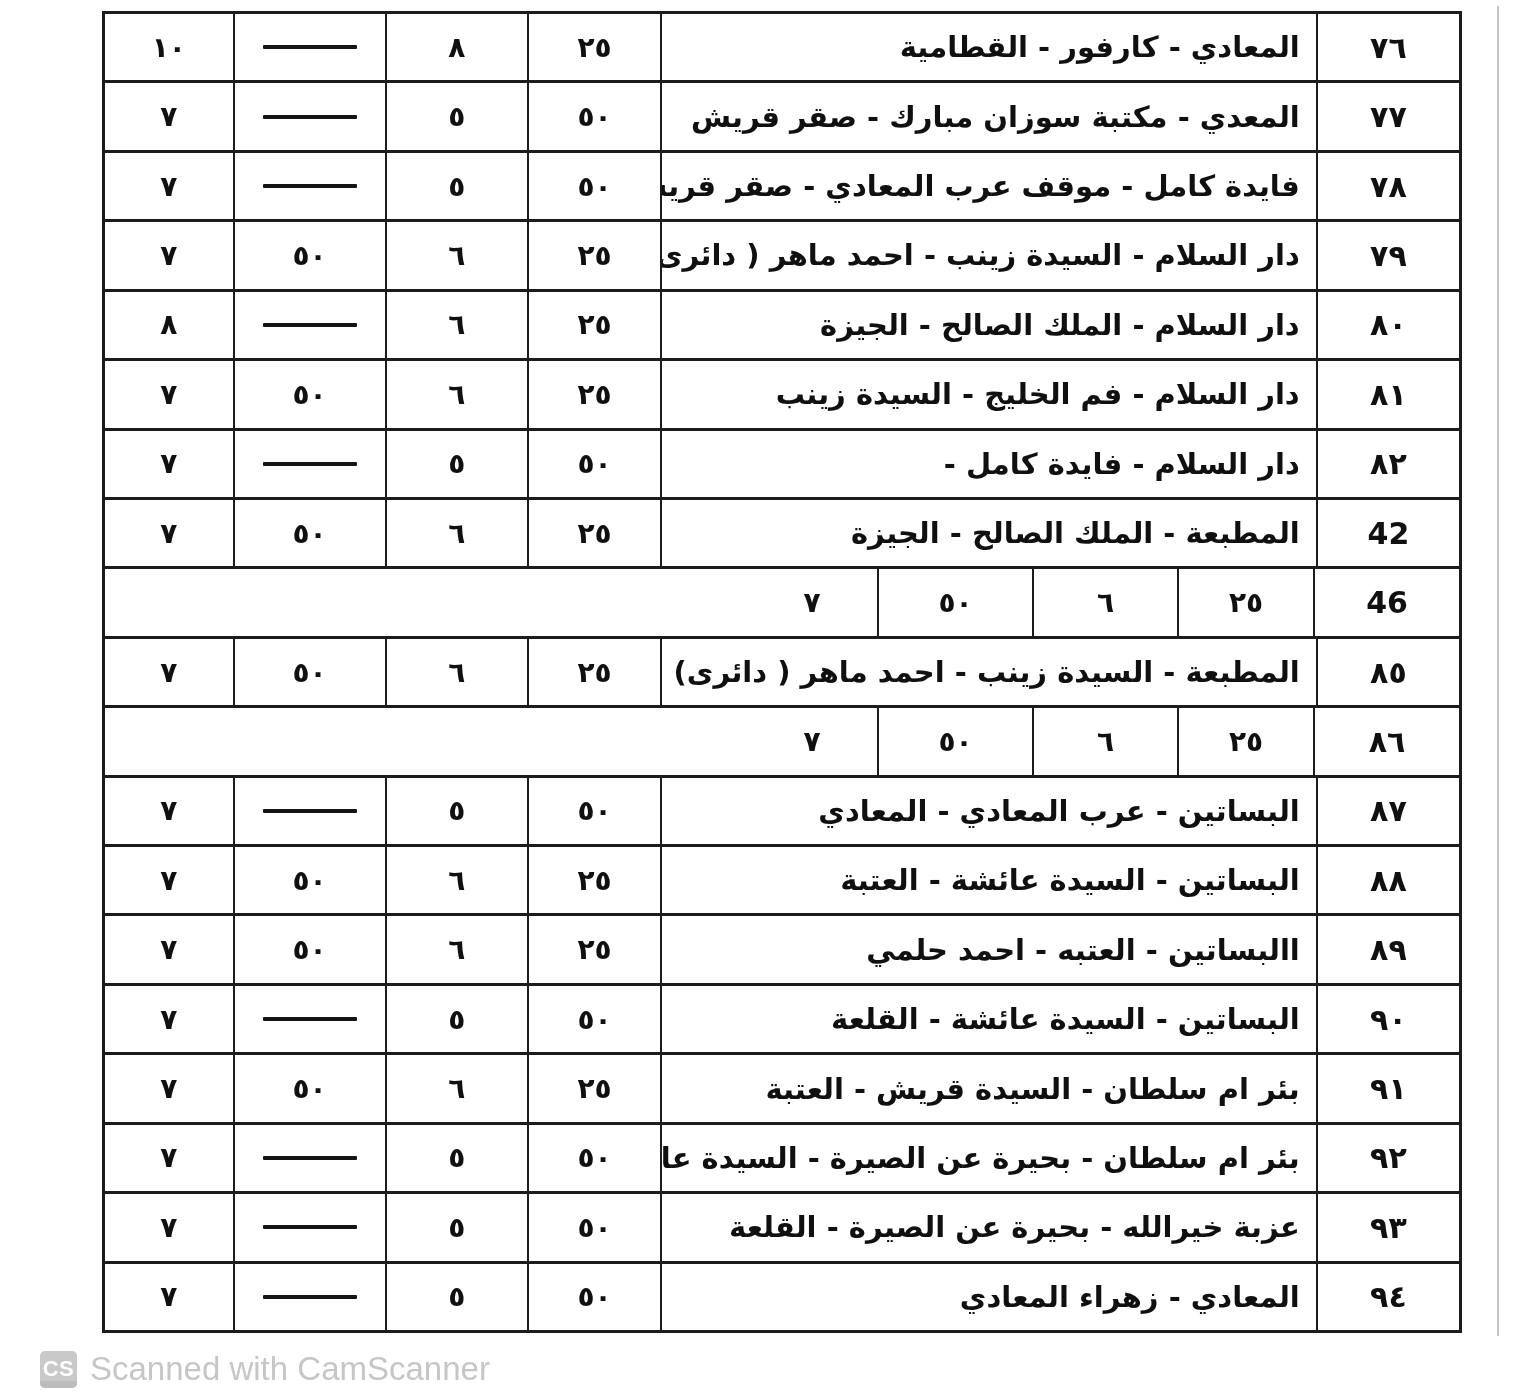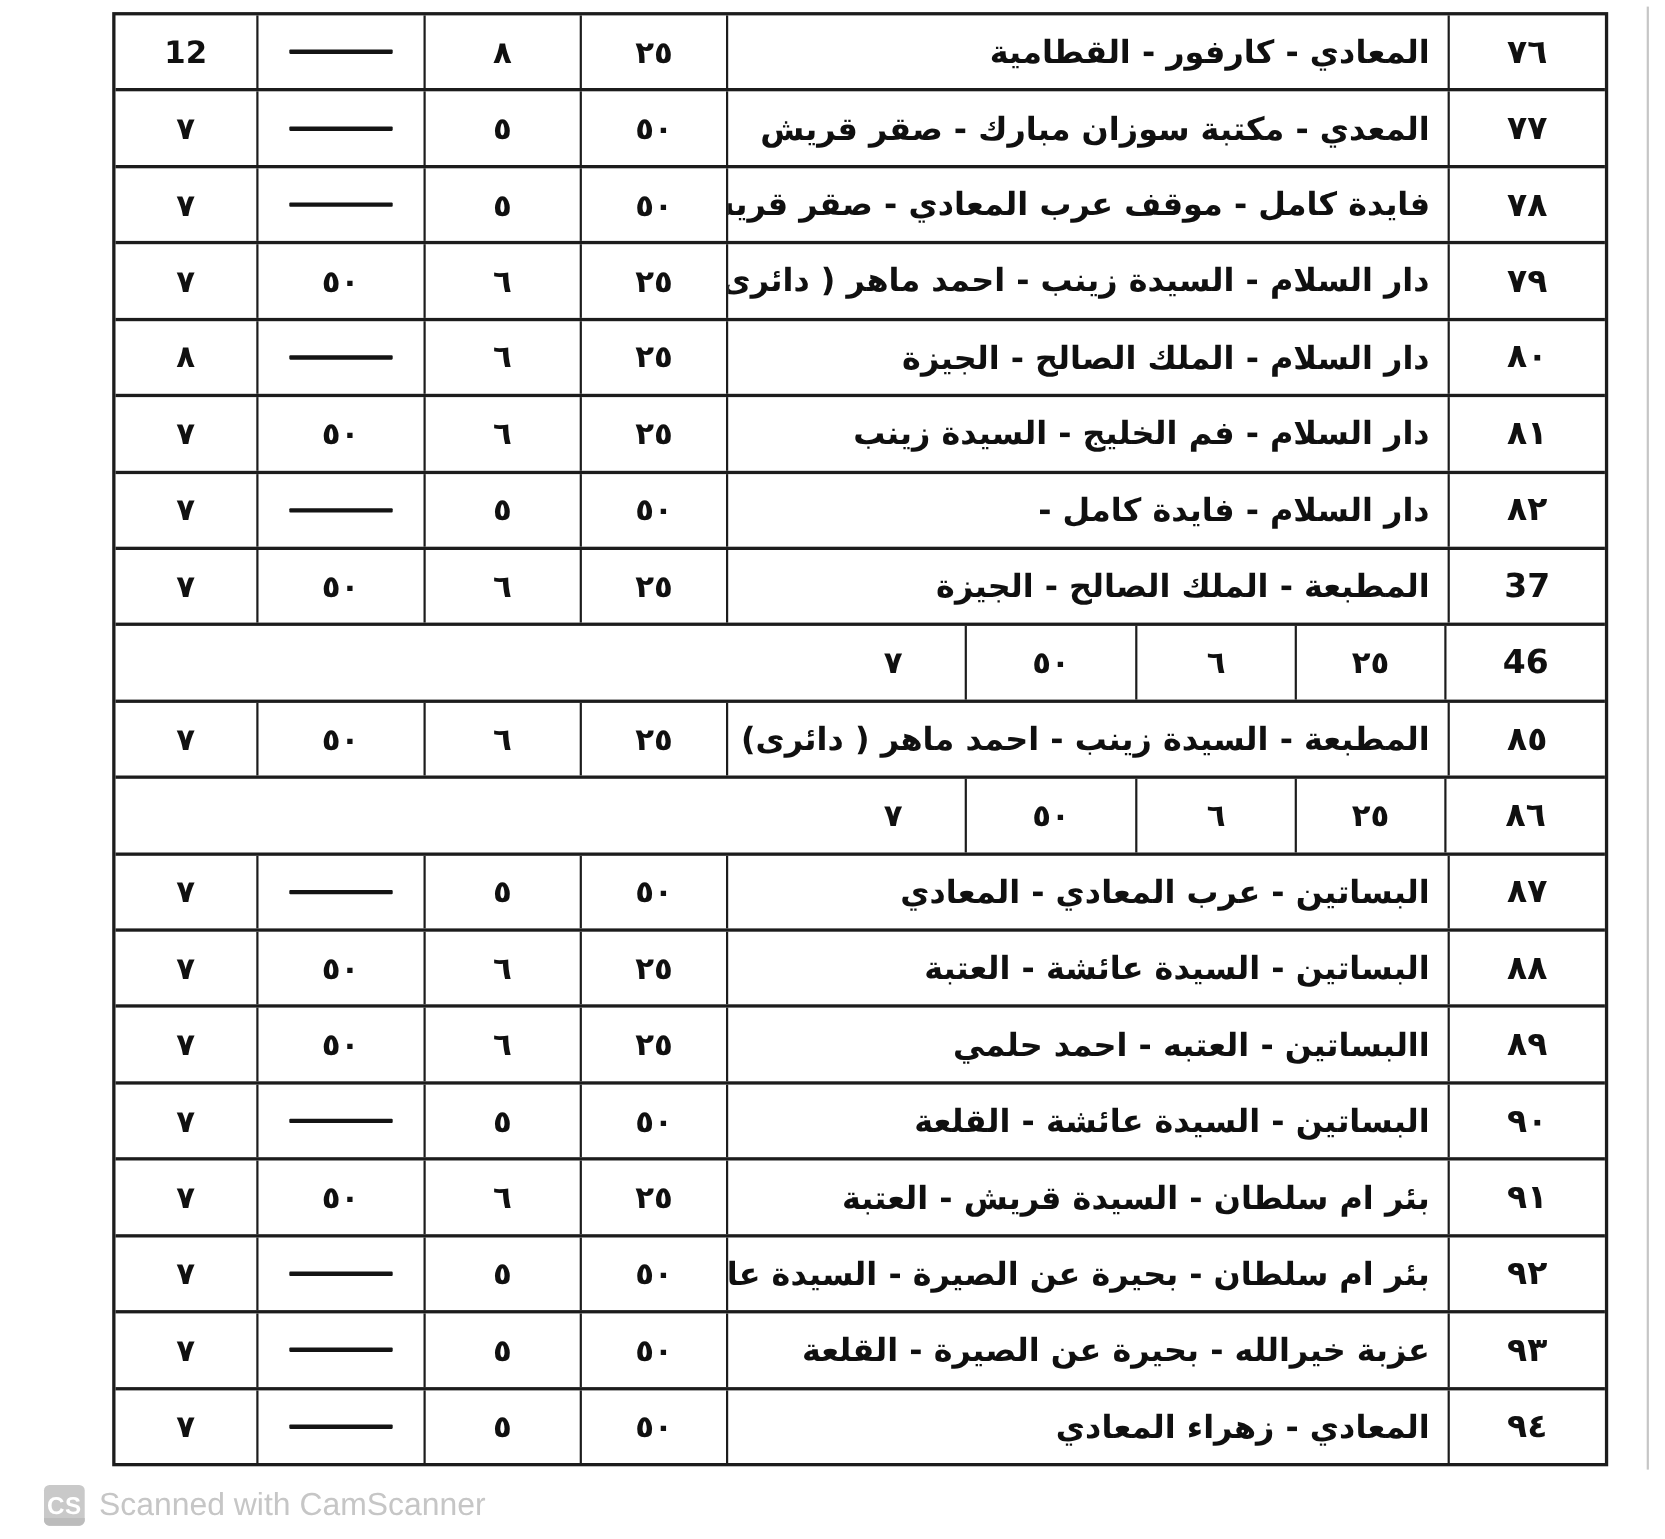--- a/index.html
+++ b/index.html
@@ -80,36 +80,36 @@
     letter-spacing:0.5px;
   }
   .cs-badge::after{
     content:"";
     position:absolute;left:0;right:0;bottom:0;height:7px;
     background:#bcbcbc;
     border-radius:0 0 5px 5px;
   }
   .footer-text{
     color:#c6c6c6;
-    font-size:29px;
+    font-size:33px;
   }
 </style>
 </head>
 <body>
 
 <div class="fare-table" id="fare-table">
   <div class="row">
     <div class="cell num">٧٦</div>
     <div class="cell route">المعادي - كارفور - القطامية</div>
     <div class="cell v1">٢٥</div>
     <div class="cell v2">٨</div>
     <div class="cell v3">
         <span class="dash-line"></span>
       </div>
-    <div class="cell v4">12</div>
+    <div class="cell v4">١٠</div>
   </div>
 
   <div class="row">
     <div class="cell num">٧٧</div>
     <div class="cell route">المعدي - مكتبة سوزان مبارك - صقر قريش</div>
     <div class="cell v1">٥٠</div>
     <div class="cell v2">٥</div>
     <div class="cell v3">
         <span class="dash-line"></span>
       </div>
@@ -161,21 +161,21 @@
     <div class="cell route">دار السلام - فايدة كامل -</div>
     <div class="cell v1">٥٠</div>
     <div class="cell v2">٥</div>
     <div class="cell v3">
         <span class="dash-line"></span>
       </div>
     <div class="cell v4">٧</div>
   </div>
 
   <div class="row">
-    <div class="cell num">37</div>
+    <div class="cell num">42</div>
     <div class="cell route">المطبعة - الملك الصالح - الجيزة</div>
     <div class="cell v1">٢٥</div>
     <div class="cell v2">٦</div>
     <div class="cell v3">٥٠</div>
     <div class="cell v4">٧</div>
   </div>
 
   <div class="row">
     <div class="cell num">46</div>
     <div class="cell v1">٢٥</div>

